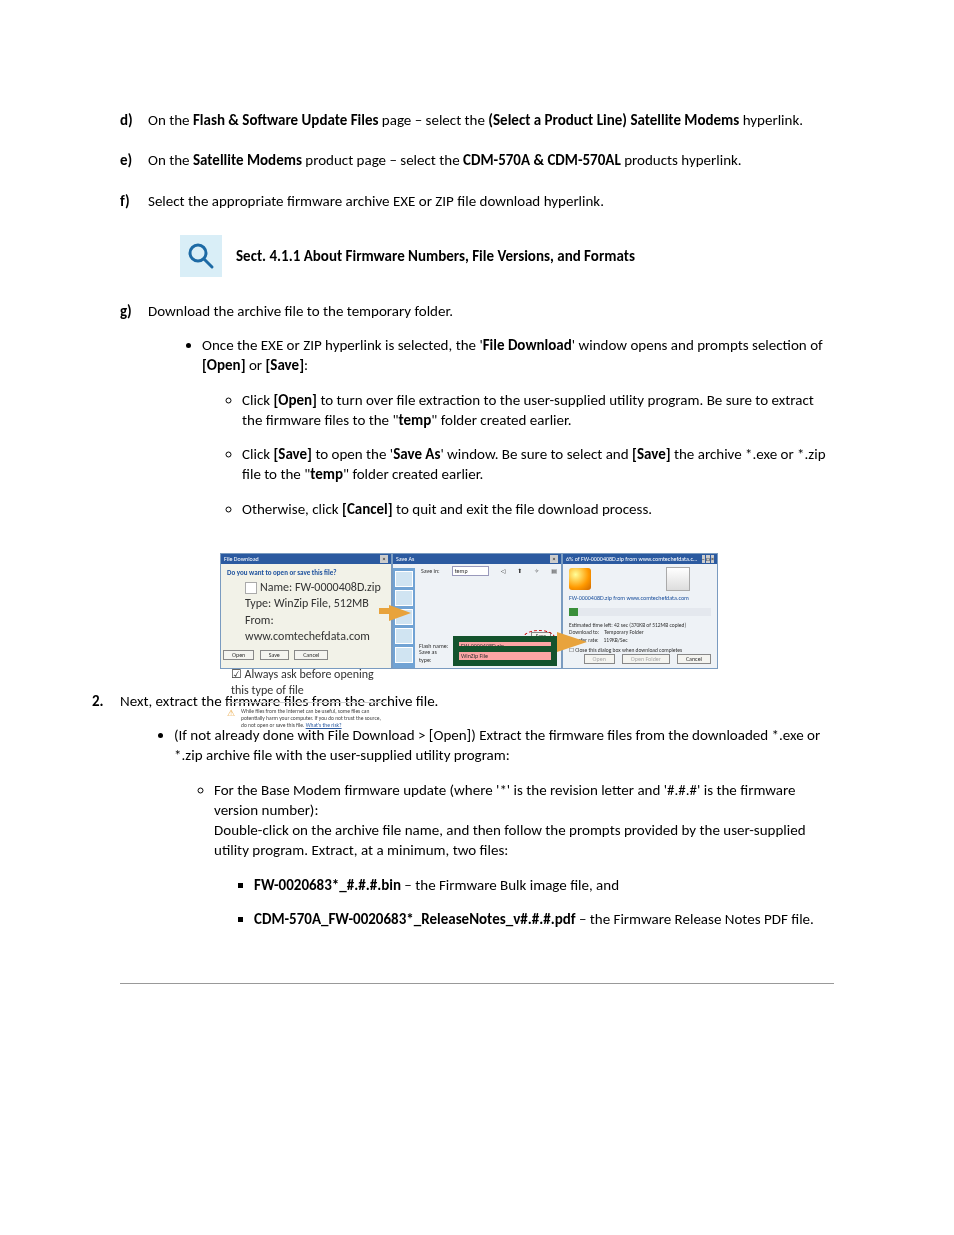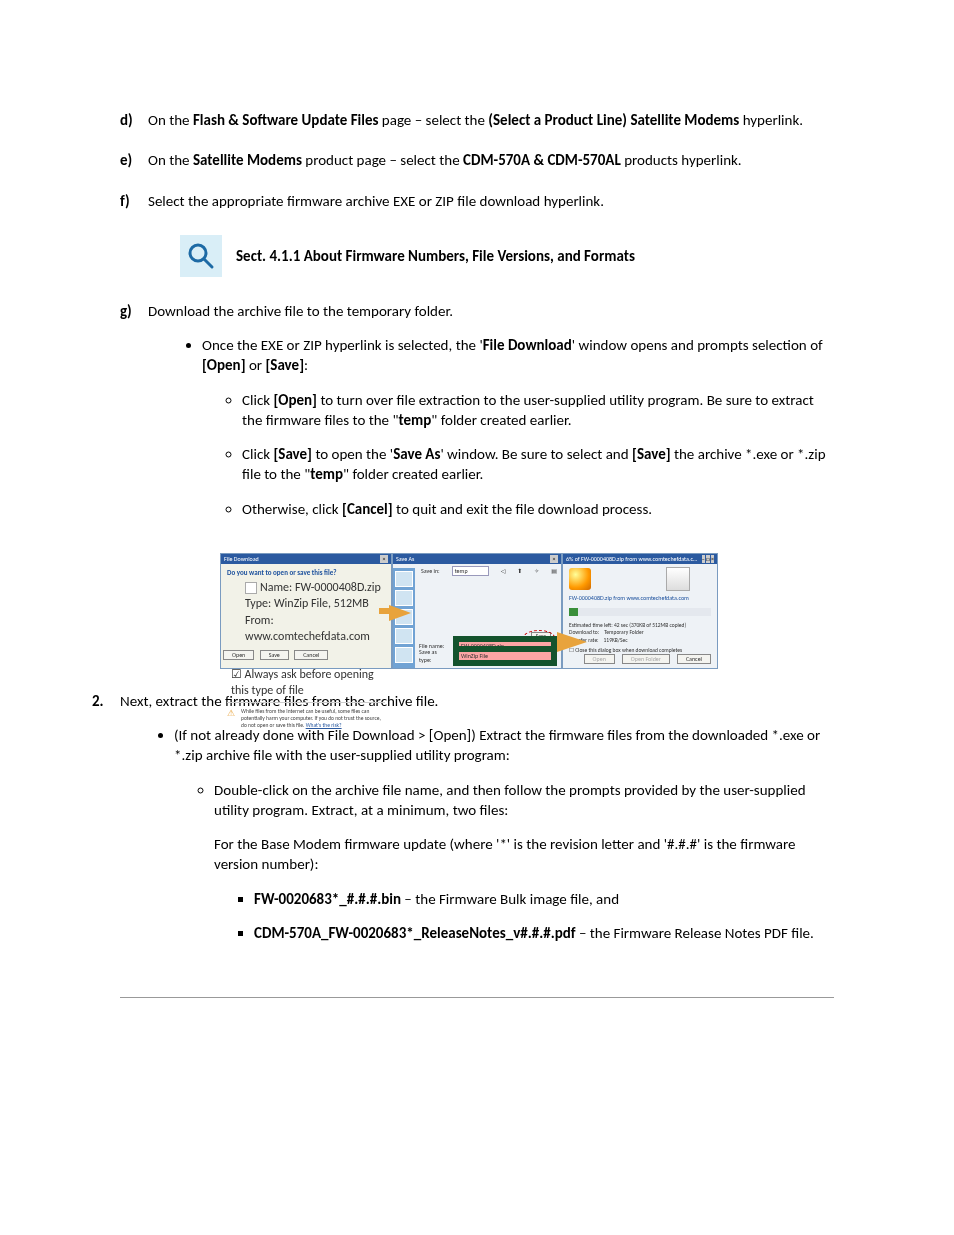--- a/index.html
+++ b/index.html
@@ -297,21 +297,21 @@
     <div class="side">
       <div></div>
         <div></div>
         <div></div>
         <div></div>
         <div></div>
     </div>
     <div class="savebtn">Save</div>
     <div class="save-oval"></div>
     <div class="bot" style="bottom:12px;">
-      <span class="lbl">File name:</span>
+      <span class="lbl">Flash name:</span>
       <span class="fld" style="padding-left:2px;"><span>FW-0000408D.zip</span></span>
     </div>
     <div class="bot">
       <span class="lbl">Save as type:</span>
       <span class="fld" style="padding-left:2px;"><span>WinZip File</span></span>
     </div>
     <div class="arrow arrow-right2"></div>
   </div>
 
   <div class="panel panel3">
@@ -341,22 +341,22 @@
 
 <div class="step" style="margin-left:-28px;">
   <div class="step-label">2.</div>
   <div class="step-body">
     <div>Next, extract the firmware files from the archive file.</div>
     <ul class="bullet">
       <li>(If not already done with File Download &gt; [Open]) Extract the firmware files from the downloaded *.exe or *.zip archive file with the user-supplied utility program:</li>
     </ul>
     <ul class="circle" style="padding-left:94px;">
       <li>
+        <div style="margin-top:14px;">For the Base Modem firmware update (where '*' is the revision letter and '#.#.#' is the firmware version number):</div>
         <div>Double-click on the archive file name, and then follow the prompts provided by the user-supplied utility program. Extract, at a minimum, two files:</div>
-        <div style="margin-top:14px;">For the Base Modem firmware update (where '*' is the revision letter and '#.#.#' is the firmware version number):</div>
         <ul class="square">
           <li><span class="bold">FW-0020683*_#.#.#.bin</span><span> – the Firmware Bulk image file, and</span></li>
           <li><span class="bold">CDM-570A_FW-0020683*_ReleaseNotes_v#.#.#.pdf</span><span> – the Firmware Release Notes PDF file.</span></li>
         </ul>
       </li>
     </ul>
   </div>
 </div>
 
 <hr class="footer">

